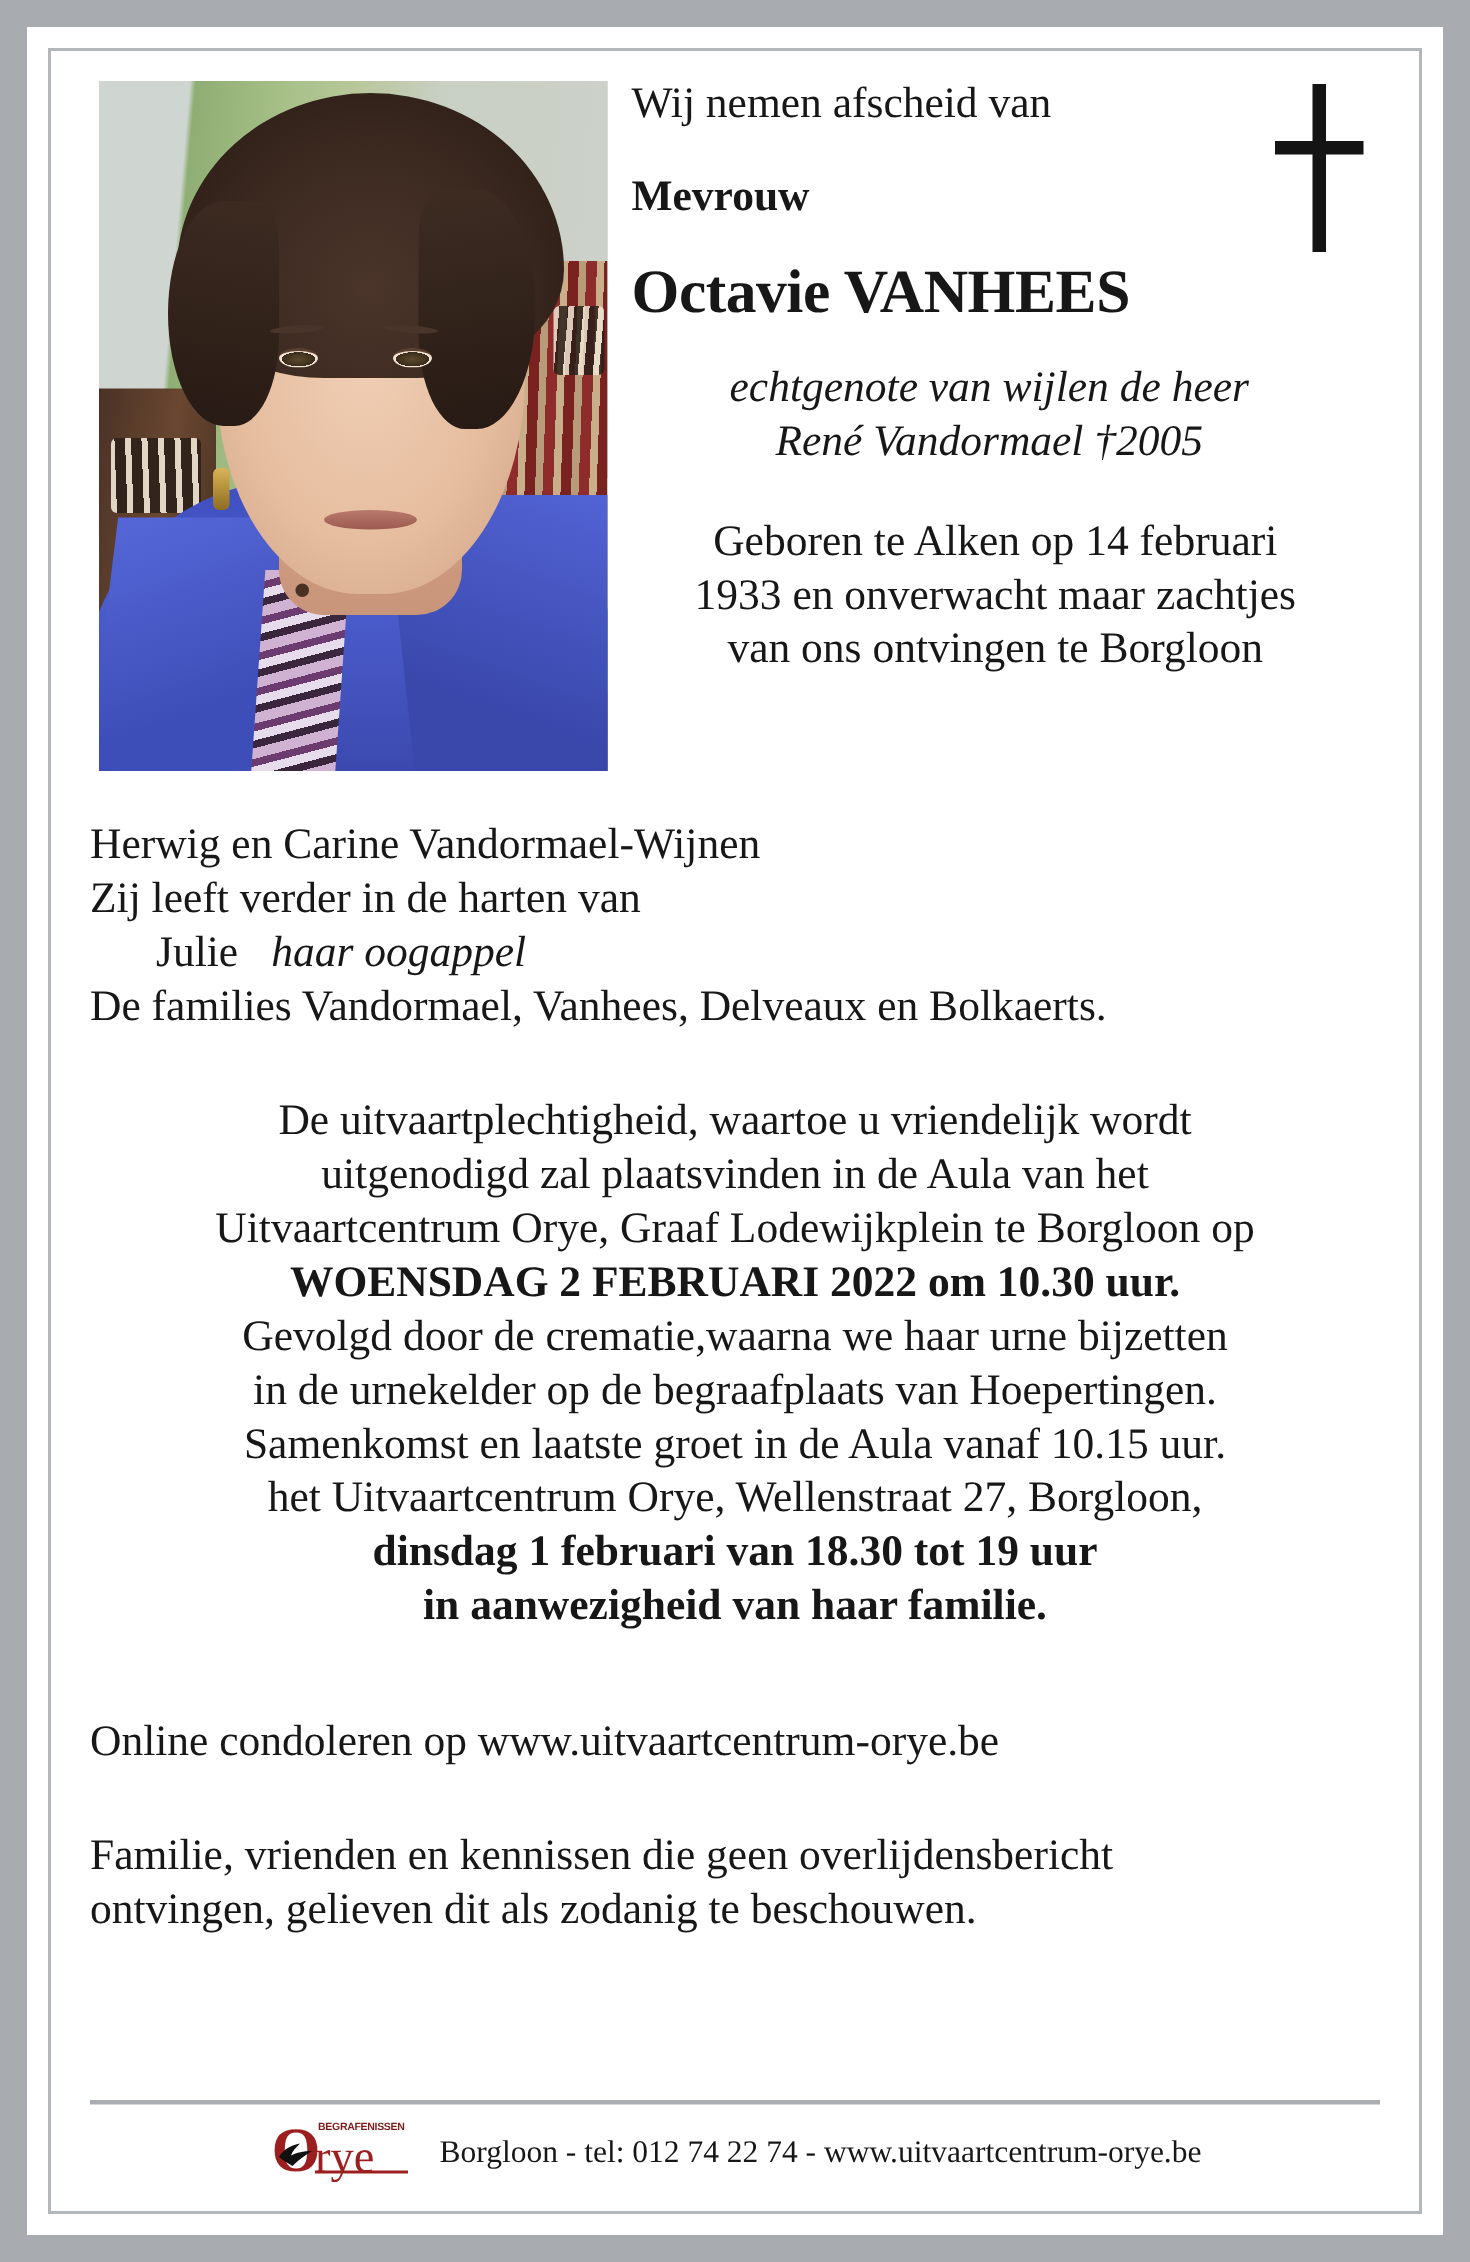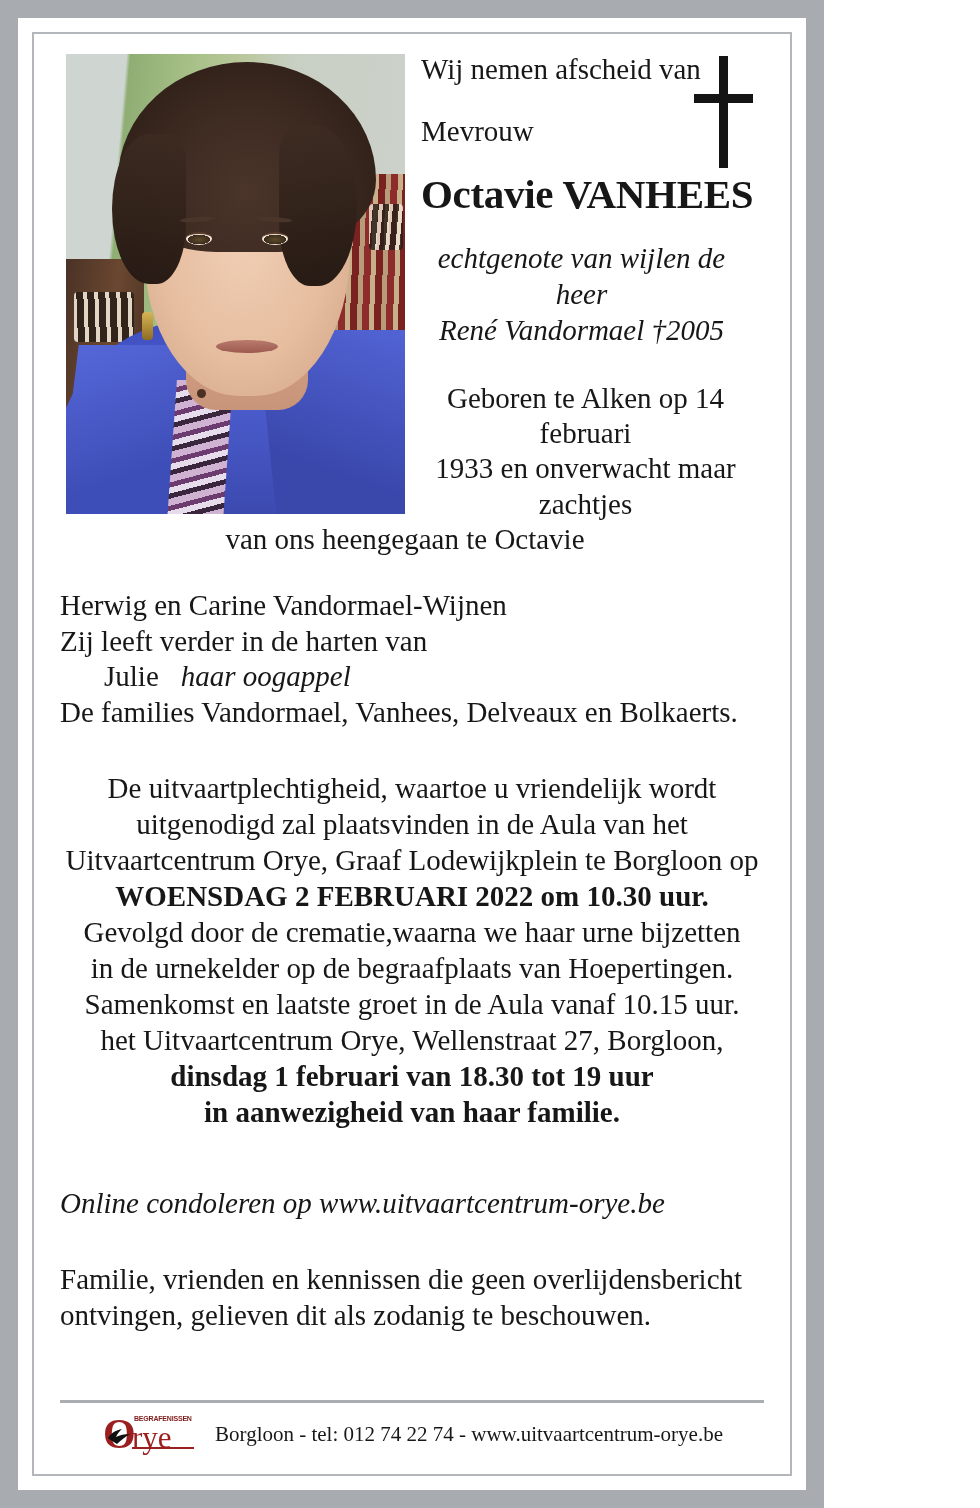--- a/index.html
+++ b/index.html
@@ -11,21 +11,21 @@
     width: 980px;
     height: 1508px;
     font-family: "Liberation Serif", "DejaVu Serif", serif;
     color: #171717;
     overflow: hidden;
   }
 
   
   .page {
     position: relative;
-    width: 824px;
+    width: 980px;
     height: 1508px;
     box-sizing: border-box;
     background: #a8abaf;   
     padding: 18px;
   }
   .page-white-gap {
     box-sizing: border-box;
     width: 100%;
     height: 100%;
     background: #ffffff;
@@ -190,20 +190,21 @@
 
   .intro-line {
     font-size: 29px;
     line-height: 1.05;
     padding-top: 4px;
   }
   .mevrouw {
     font-size: 29px;
     line-height: 1.05;
     padding-top: 32px;
+    font-weight: bold;
   }
   .deceased-name {
     font-size: 41px;
     font-weight: bold;
     line-height: 1.05;
     padding-top: 26px;
     letter-spacing: -0.3px;
     white-space: nowrap;
   }
   .spouse {
@@ -239,21 +240,21 @@
     align-items: baseline;
     white-space: nowrap;
   }
   .julie-name { padding-left: 44px; }
   .julie-ital { font-style: italic; padding-left: 22px; }
   .julie-right { font-style: italic; margin-left: auto; }
 
   .ceremony-block { padding-top: 40px; }
   .b { font-weight: bold; }
 
-  .contact-block { padding-top: 55px; font-style: italic; }
+  .contact-block { padding-top: 55px; }
   .notice-block  { padding-top: 40px; }
 
   
   .footer {
     position: absolute;
     left: 26px;
     right: 26px;
     bottom: 8px;
   }
   .footer-rule {
@@ -360,21 +361,21 @@
       <div class="deceased-name">Octavie VANHEES</div>
 
       <div class="spouse">
         <div>echtgenote van wijlen de heer</div>
         <div>René Vandormael †2005</div>
       </div>
 
       <div class="bornline">
         <div>Geboren te Alken op 14 februari</div>
         <div>1933 en onverwacht maar zachtjes</div>
-        <div>van ons heengegaan te Octavie</div>
+        <div>van ons ontvingen te Borgloon</div>
       </div>
     </div>
 
     <div class="clear"></div>
 
 
     <div class="block left family-block">
       <div class="family-line">Herwig en Carine Vandormael-Wijnen</div>
       <div class="family-line">Zij leeft verder in de harten van</div>
       <div class="julie-row">

